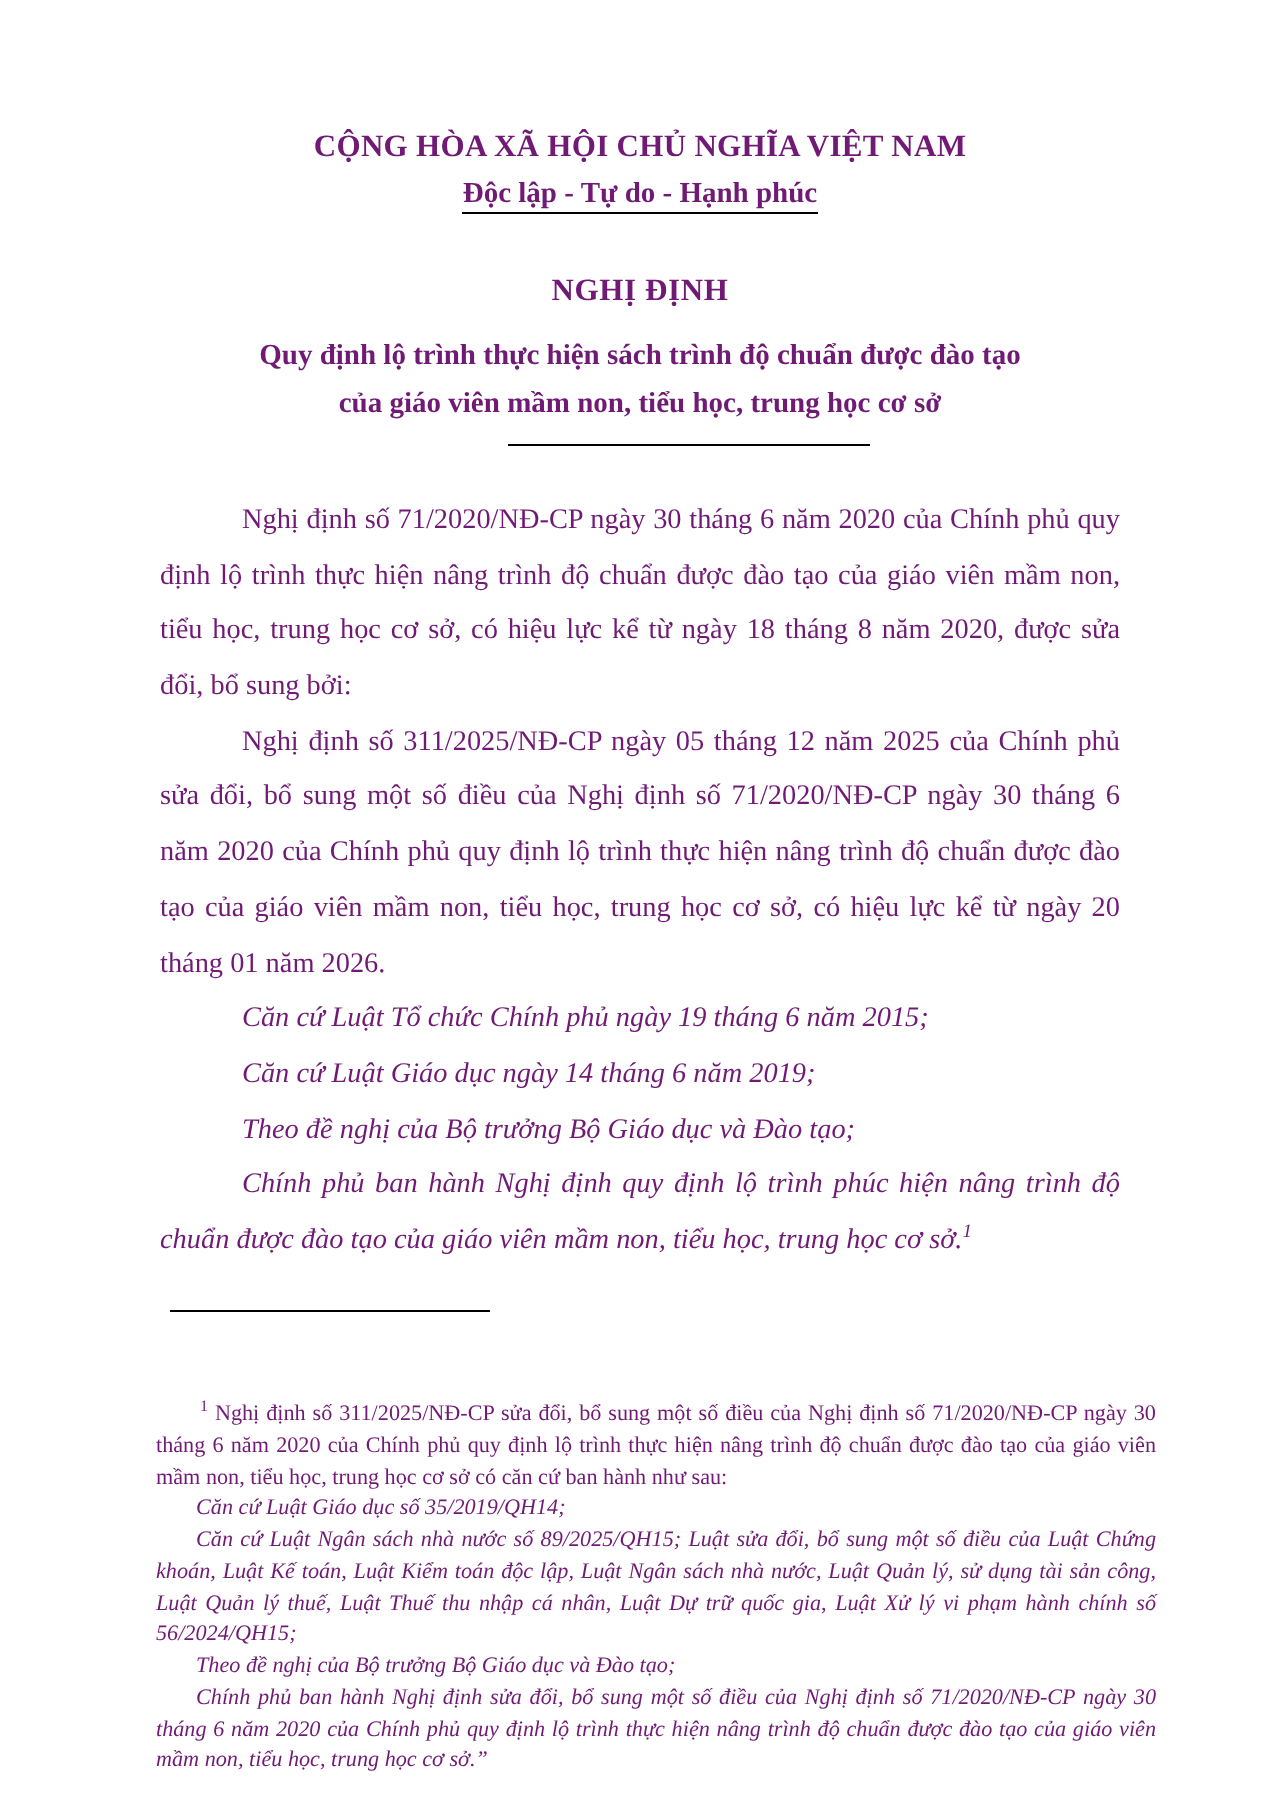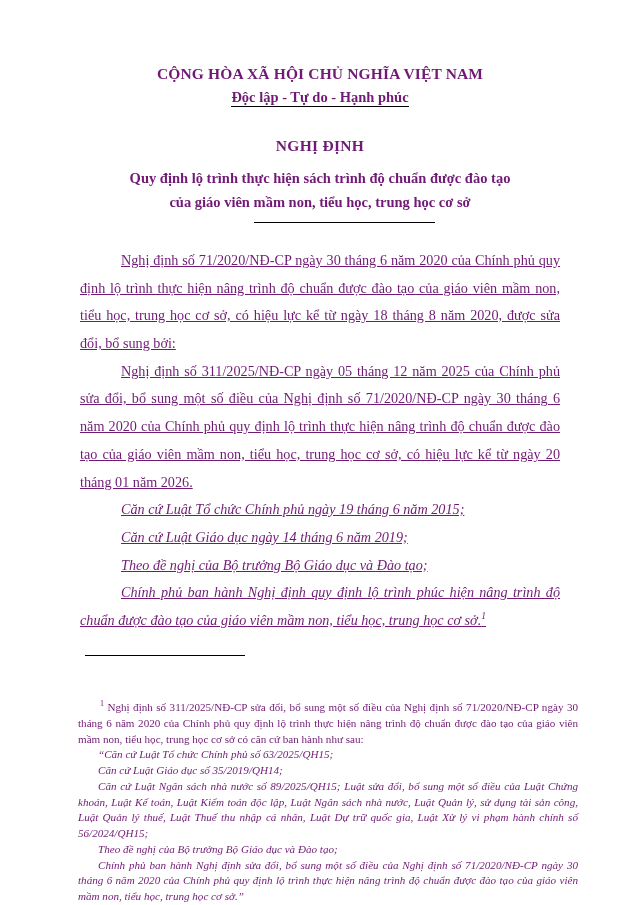--- a/index.html
+++ b/index.html
@@ -88,21 +88,20 @@
     width: 480px;
     font-size: 14.2px;
     line-height: 1.95;
     text-align: justify;
     text-justify: inter-word;
   }
 
   .body-block p {
     margin: 0;
     text-indent: 41px;
-    text-decoration: underline;
   }
 
   .body-block p.italic {
     font-style: italic;
   }
 
   .body-block p.last-clause {
     text-indent: 41px;
   }
 
@@ -178,20 +177,19 @@
     <p>Nghị định số 311/2025/NĐ-CP ngày 05 tháng 12 năm 2025 của Chính phủ sửa đổi, bổ sung một số điều của Nghị định số 71/2020/NĐ-CP ngày 30 tháng 6 năm 2020 của Chính phủ quy định lộ trình thực hiện nâng trình độ chuẩn được đào tạo của giáo viên mầm non, tiểu học, trung học cơ sở, có hiệu lực kể từ ngày 20 tháng 01 năm 2026.</p>
     <p class="italic">Căn cứ Luật Tổ chức Chính phủ ngày 19 tháng 6 năm 2015;</p>
     <p class="italic">Căn cứ Luật Giáo dục ngày 14 tháng 6 năm 2019;</p>
     <p class="italic">Theo đề nghị của Bộ trưởng Bộ Giáo dục và Đào tạo;</p>
     <p class="italic last-clause"><span>Chính phủ ban hành Nghị định quy định lộ trình phúc hiện nâng trình độ chuẩn được đào tạo của giáo viên mầm non, tiểu học, trung học cơ sở.</span><sup class="fn-ref">1</sup></p>
   </div>
 
   <div class="footnote-block">
     <div class="footnote-rule"></div>
     <p class="fn-first"><sup class="fn-num">1</sup> <span>Nghị định số 311/2025/NĐ-CP sửa đổi, bổ sung một số điều của Nghị định số 71/2020/NĐ-CP ngày 30 tháng 6 năm 2020 của Chính phủ quy định lộ trình thực hiện nâng trình độ chuẩn được đào tạo của giáo viên mầm non, tiểu học, trung học cơ sở có căn cứ ban hành như sau:</span></p>
-    <p class="indent q">“Căn cứ Luật Tổ chức Chính phủ số 63/2025/QH15;</p>
     <p class="indent q">Căn cứ Luật Giáo dục số 35/2019/QH14;</p>
     <p class="indent q">Căn cứ Luật Ngân sách nhà nước số 89/2025/QH15; Luật sửa đổi, bổ sung một số điều của Luật Chứng khoán, Luật Kế toán, Luật Kiểm toán độc lập, Luật Ngân sách nhà nước, Luật Quản lý, sử dụng tài sản công, Luật Quản lý thuế, Luật Thuế thu nhập cá nhân, Luật Dự trữ quốc gia, Luật Xử lý vi phạm hành chính số 56/2024/QH15;</p>
     <p class="indent q">Theo đề nghị của Bộ trưởng Bộ Giáo dục và Đào tạo;</p>
     <p class="indent q">Chính phủ ban hành Nghị định sửa đổi, bổ sung một số điều của Nghị định số 71/2020/NĐ-CP ngày 30 tháng 6 năm 2020 của Chính phủ quy định lộ trình thực hiện nâng trình độ chuẩn được đào tạo của giáo viên mầm non, tiểu học, trung học cơ sở.”</p>
   </div>
 
 </div>
 
 </body></html>

